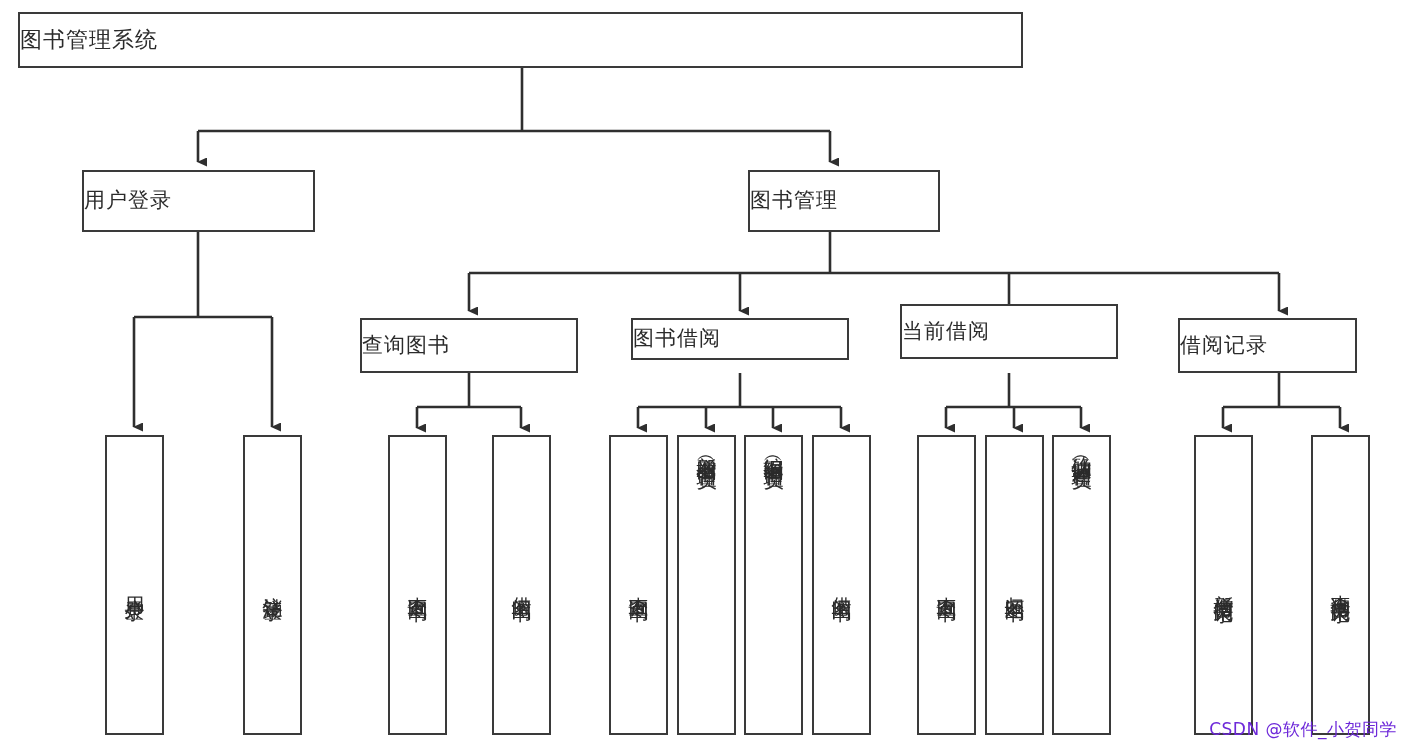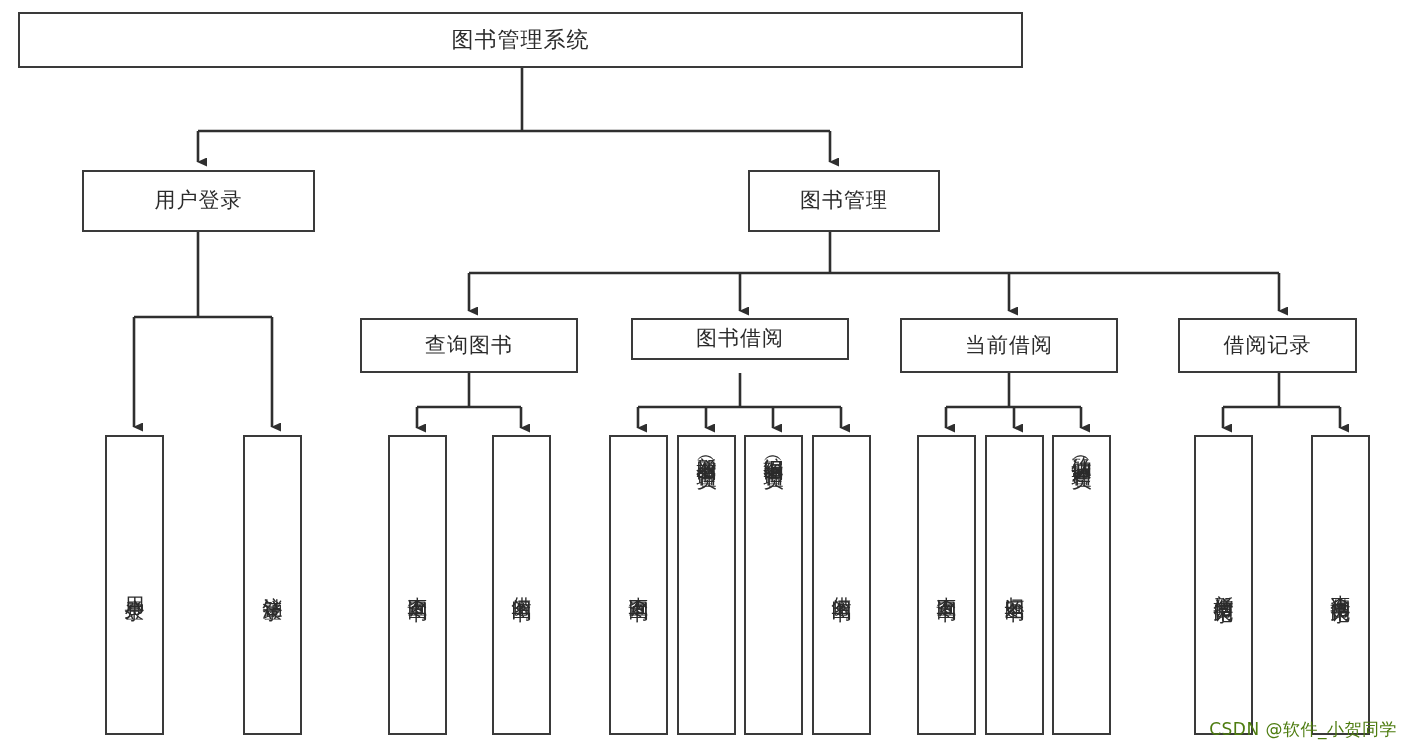--- a/index.html
+++ b/index.html
@@ -25,21 +25,21 @@
     width: 1405px;
     height: 747px;
   }
   .node {
     position: absolute;
     box-sizing: border-box;
     background: #ffffff;
     border: 2.5px solid #3a3a3a;
     display: flex;
     align-items: center;
-    justify-content: center;
+    justify-content: flex-start;
     color: #2b2b2b;
     z-index: 2;
   }
   .node-h {
     font-size: 21px;
     letter-spacing: 1px;
     line-height: 1.2;
     white-space: nowrap;
   }
   .node-root .node-h {
@@ -62,21 +62,21 @@
   }
   .leaf.centered {
     align-items: center;
     padding-top: 0;
   }
   #watermark {
     position: absolute;
     right: 8px;
     bottom: 6px;
     font-size: 17px;
-    color: #4d7c0f;
+    color: #6d28d9;
     letter-spacing: 0.5px;
     z-index: 5;
     white-space: nowrap;
     font-family: "DejaVu Sans", "Liberation Sans", sans-serif;
   }
 </style>
 </head>
 <body>
 
 <div id="diagram-root">
@@ -144,21 +144,21 @@
   </div>
 
   <div class="node" style="left:360px; top:318px; width:218px; height:55px;">
     <span class="node-h">查询图书</span>
   </div>
 
   <div class="node" style="left:631px; top:318px; width:218px; height:42px;">
     <span class="node-h">图书借阅</span>
   </div>
 
-  <div class="node" style="left:900px; top:318px; width:218px; height:55px;">
+  <div class="node" style="left:900px; top:304px; width:218px; height:55px;">
     <span class="node-h">当前借阅</span>
   </div>
 
   <div class="node" style="left:1170px; top:318px; width:179px; height:55px;margin-left:8px;">
     <span class="node-h">借阅记录</span>
   </div>
 
   <div class="node leaf centered" style="left:105px; top:435px; width:59px; height:300px;">
     <span class="node-v">用户登录</span>
   </div>

